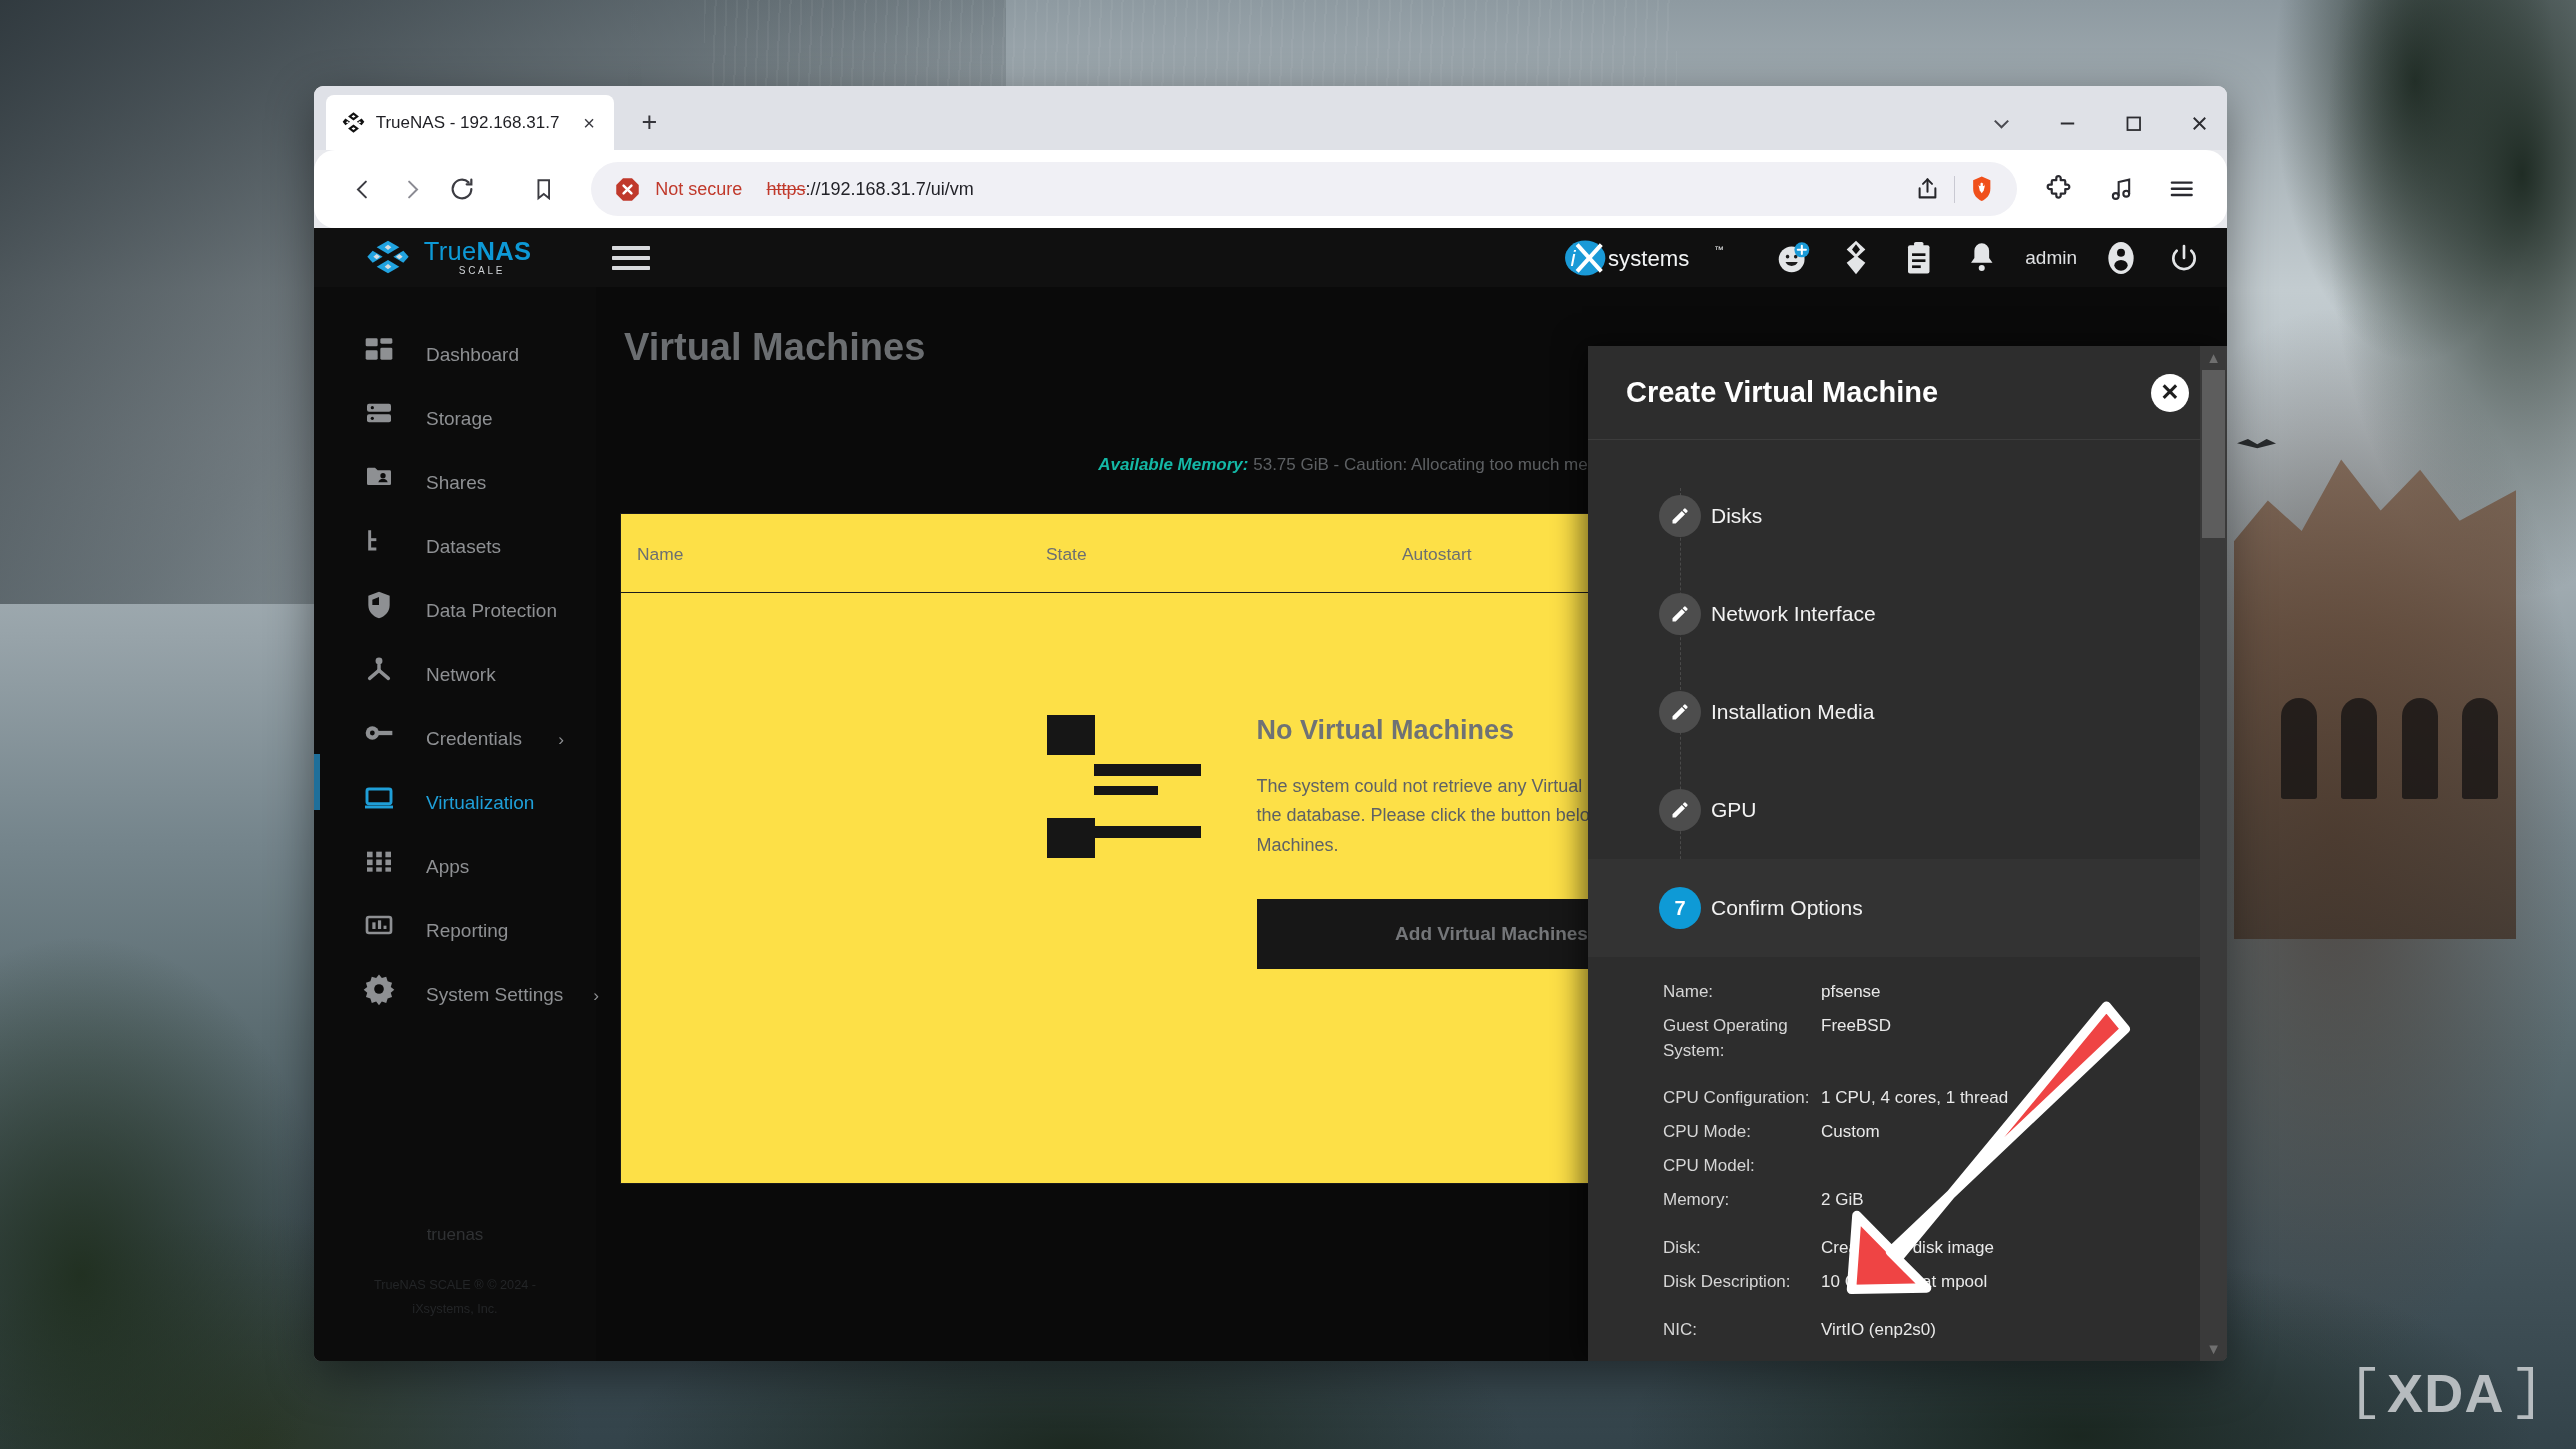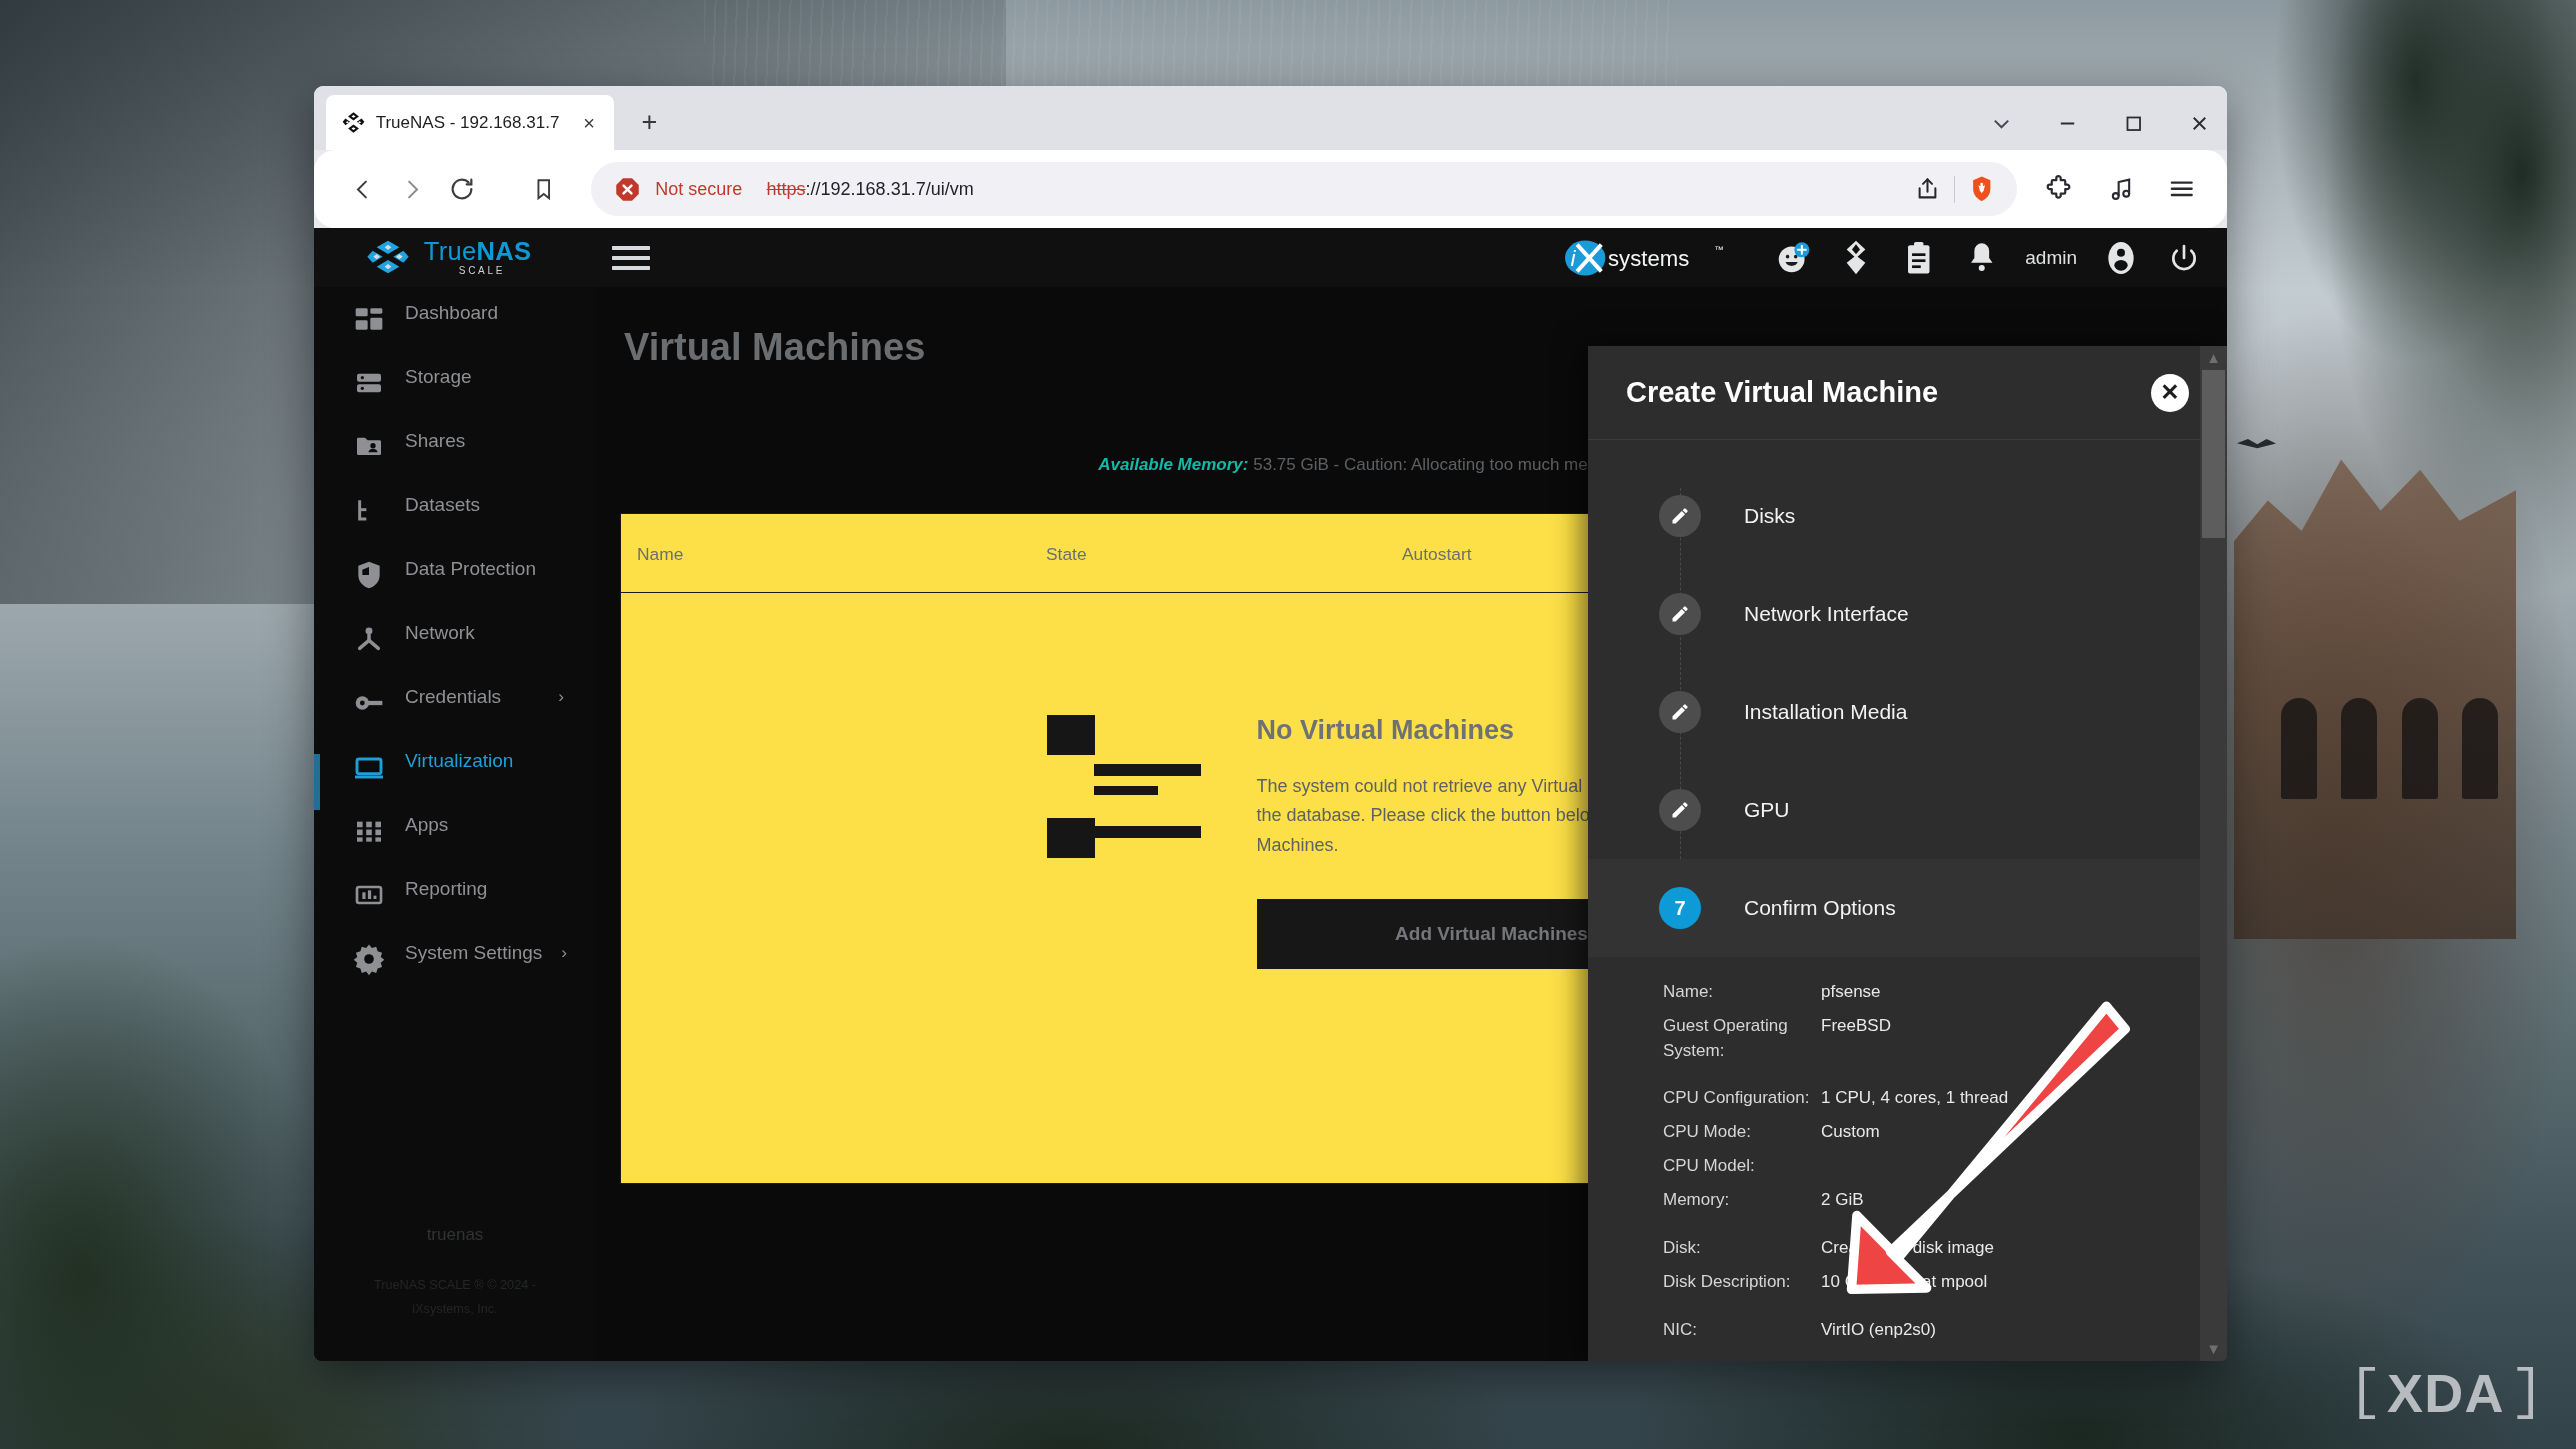--- a/index.html
+++ b/index.html
@@ -158,22 +158,22 @@
   .hico{ width:39px;height:39px; display:flex;align-items:center;justify-content:center; color:#e2e4e6; position:relative;}
   .admin-label{ font-size:19px; color:#dfe1e3; }
 
   
   .tn-body{ display:flex; height:calc(100% - 59px); position:relative; }
   .tn-sidebar{
     width:282px; background:#0c0c0c; padding-top:14.8px; flex:none;
     display:flex; flex-direction:column; position:relative;
   }
   .nav-item{
-    height:64px; display:flex; align-items:flex-start; gap:19px;
-    padding-left:38px; position:relative; color:#8e9093;
+    height:64px; display:flex; align-items:flex-end; gap:30px;
+    padding-left:48px; position:relative; color:#8e9093;
   }
   .nav-item.active{ color:#1f9fd8; }
   .nav-item.active:before{
     content:""; position:absolute; left:0; top:4px; bottom:4px; width:6px; background:#1f6f9a;
   }
   .nav-ico{ width:34px;height:34px; flex:none; display:flex;align-items:center;justify-content:center;}
   .nav-label{ font-size:19px; white-space:nowrap; }
   .nav-chev{ margin-left:auto; margin-right:32px; font-size:17.4px; }
   .tn-footer{ margin-top:auto; padding:0 0 40px 0; text-align:center; color:#2b2d2f; }
   .tn-footer .fh{ font-size:17px; margin-bottom:28px; color:#303234;}
@@ -218,21 +218,21 @@
     padding:0 38px 0 38px; border-bottom:0.7px solid #3c3c3c; flex:none;
   }
   .panel-title{ font-size:29px; font-weight:700; color:#ffffff; }
   .panel-close{
     margin-left:auto; width:38px;height:38px; border-radius:50%;
     background:#ffffff; display:flex;align-items:center;justify-content:center;
     color:#1e1e1e; font-size:23px; font-weight:700; line-height:1;
   }
   .panel-scroll{ flex:1; overflow:hidden; position:relative; padding-bottom:13.4px;}
   .steps{ padding:27px 0 0 0; position:relative; }
-  .step{ display:flex; align-items:center; gap:43px; padding:0 0 0 71px; height:98px; position:relative;}
+  .step{ display:flex; align-items:center; gap:10px; padding:0 0 0 71px; height:98px; position:relative;}
   .step.current{ background:#333333; }
   .step-dot{
     width:42px;height:42px;border-radius:50%; background:#4d4d4d;
     display:flex;align-items:center;justify-content:center; flex:none; z-index:2;
     color:#fff; font-size:20px; font-weight:700;
   }
   .step-dot.active{ background:#0e9ad6; }
   .step-line{
     position:absolute; left:92px; width:1.3px;
     border-left:1.3px dashed #4a4a4a;

